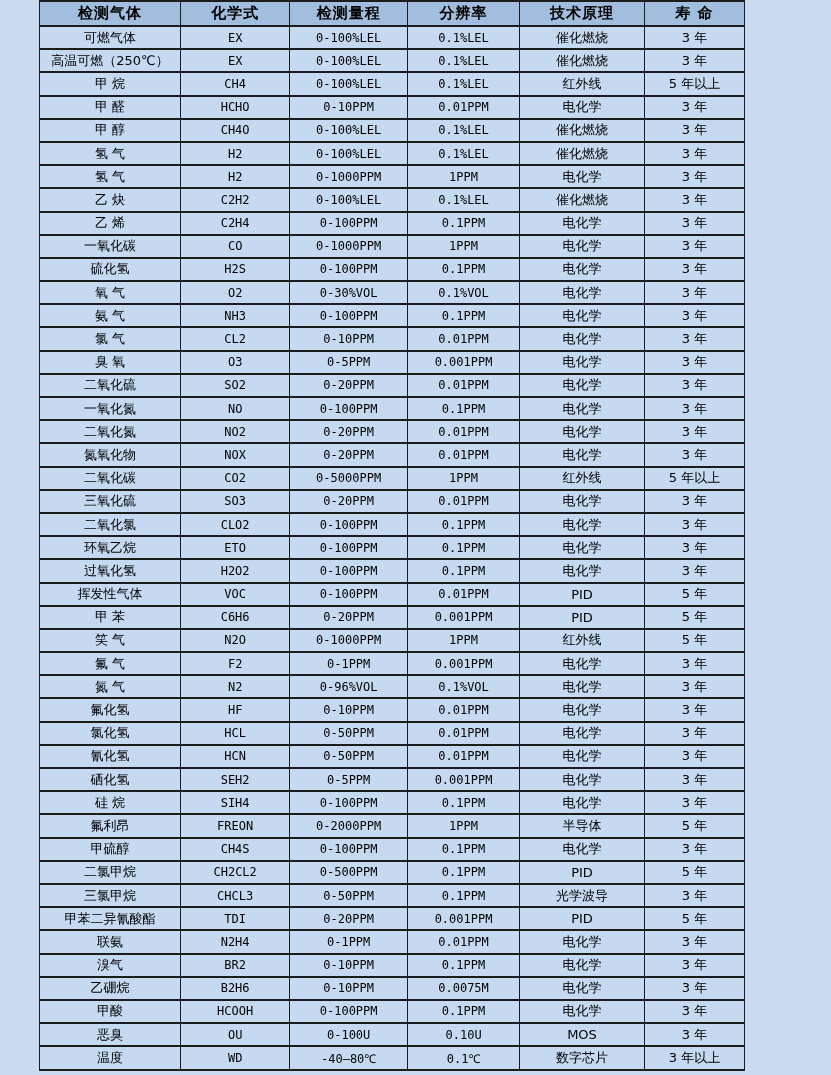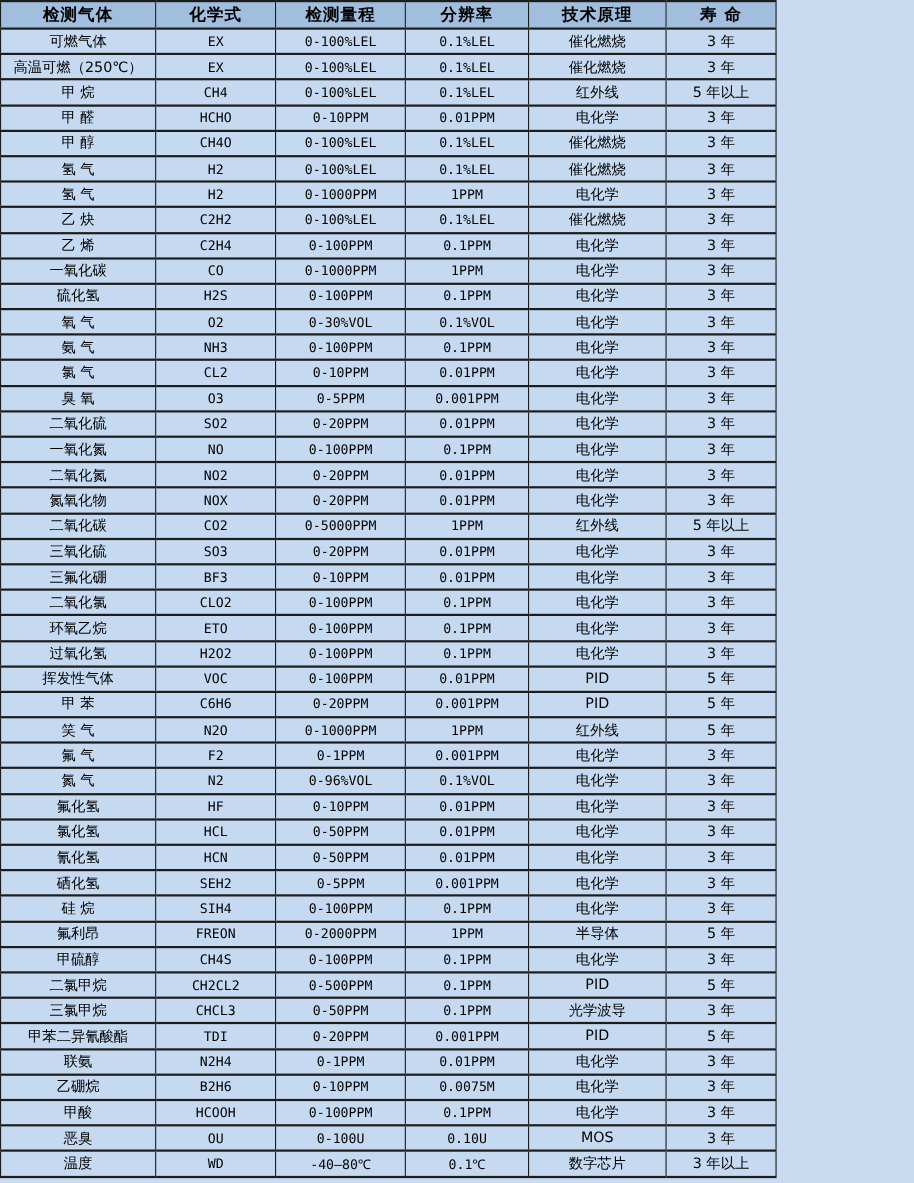--- a/index.html
+++ b/index.html
@@ -15,20 +15,21 @@
     background:var(--page-bg);
     font-family:"DejaVu Sans","Liberation Sans",sans-serif;
     color:var(--text);
   }
   table{
     width:706px;
     height:1071px;
     border-collapse:collapse;
     table-layout:fixed;
     background:var(--row-bg);
+    margin-left:39px;
   }
   col.c1{width:20.0%;}
   col.c2{width:15.5%;}
   col.c3{width:16.7%;}
   col.c4{width:15.9%;}
   col.c5{width:17.7%;}
   col.c6{width:14.2%;}
   th,td{
     border:1.5px solid var(--border);
     border-top-width:2px;
@@ -241,28 +242,20 @@
       </tr>
       <tr>
         <td>三氧化硫</td>
         <td class="mono">SO3</td>
         <td class="mono">0-20PPM</td>
         <td class="mono">0.01PPM</td>
         <td>电化学</td>
         <td>3 年</td>
       </tr>
       <tr>
-        <td>三氟化硼</td>
-        <td class="mono">BF3</td>
-        <td class="mono">0-10PPM</td>
-        <td class="mono">0.01PPM</td>
-        <td>电化学</td>
-        <td>3 年</td>
-      </tr>
-      <tr>
         <td>二氧化氯</td>
         <td class="mono">CLO2</td>
         <td class="mono">0-100PPM</td>
         <td class="mono">0.1PPM</td>
         <td>电化学</td>
         <td>3 年</td>
       </tr>
       <tr>
         <td>环氧乙烷</td>
         <td class="mono">ETO</td>
@@ -397,20 +390,28 @@
         <td class="mono">0-20PPM</td>
         <td class="mono">0.001PPM</td>
         <td>PID</td>
         <td>5 年</td>
       </tr>
       <tr>
         <td>联氨</td>
         <td class="mono">N2H4</td>
         <td class="mono">0-1PPM</td>
         <td class="mono">0.01PPM</td>
+        <td>电化学</td>
+        <td>3 年</td>
+      </tr>
+      <tr>
+        <td>溴气</td>
+        <td class="mono">BR2</td>
+        <td class="mono">0-10PPM</td>
+        <td class="mono">0.1PPM</td>
         <td>电化学</td>
         <td>3 年</td>
       </tr>
       <tr>
         <td>乙硼烷</td>
         <td class="mono">B2H6</td>
         <td class="mono">0-10PPM</td>
         <td class="mono">0.0075M</td>
         <td>电化学</td>
         <td>3 年</td>

